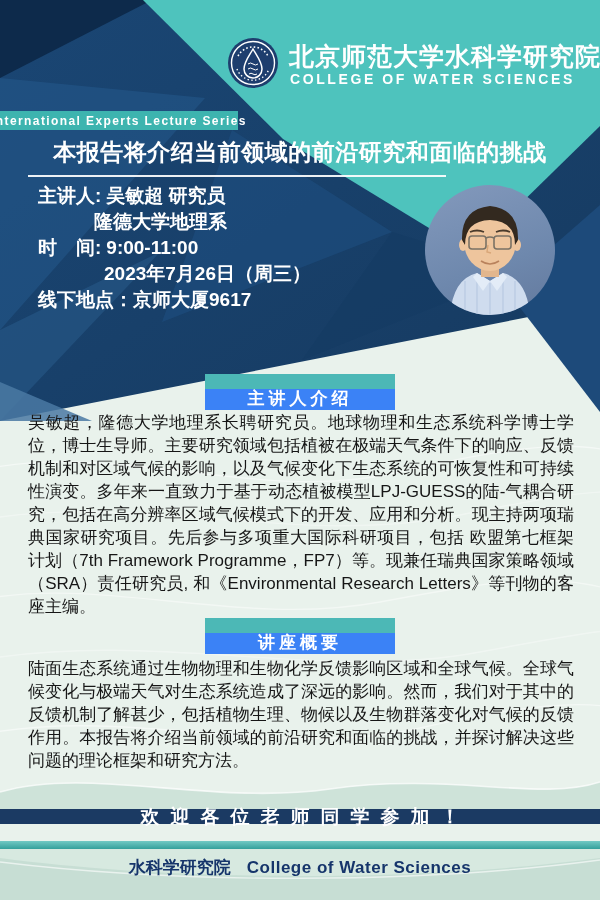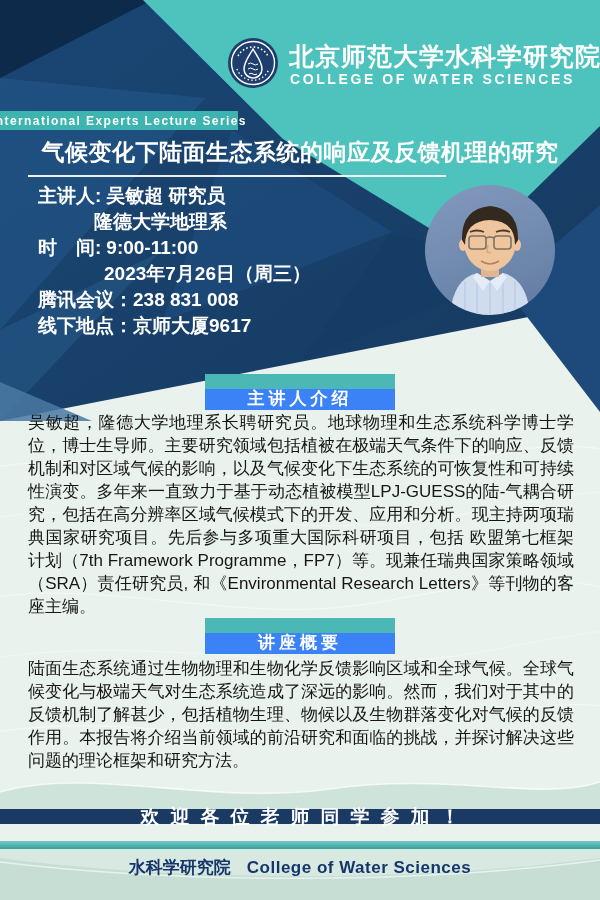--- a/index.html
+++ b/index.html
@@ -97,35 +97,32 @@
     <path d="M10,18 a17,17 0 0 1 30,0" fill="none" stroke="#ffffff" stroke-width="1.6" stroke-dasharray="1.6,2.2"></path>
     <path d="M9,31 a17,17 0 0 0 32,0" fill="none" stroke="#ffffff" stroke-width="1.4" stroke-dasharray="1.4,2.4"></path>
   </svg>
 
   <div class="abs uni-cn">北京师范大学水科学研究院</div>
   <div class="abs uni-en">COLLEGE OF WATER SCIENCES</div>
   <div class="abs series-band">
     <span class="series-en">International Experts Lecture Series</span>
   </div>
 
-  <div class="abs lecture-title">气候变化下陆面生态系统的响应及反馈机理的研究</div>
+  <div class="abs lecture-title">本报告将介绍当前领域的前沿研究和面临的挑战</div>
   <div class="abs title-rule"></div>
 
   <div class="abs info">
     <div>
       <span>主讲人:</span><span class="v">吴敏超 研究员</span>
     </div>
     <div class="ind1">隆德大学地理系</div>
     <div>
       <span>时　间:</span><span class="v">9:00-11:00</span>
     </div>
     <div class="ind2">2023年7月26日（周三）</div>
-    <div>
-      <span>腾讯会议：</span><span>238 831 008</span>
-    </div>
     <div>
       <span>线下地点：</span><span>京师大厦9617</span>
     </div>
   </div>
 
   <div class="abs photo">
     <svg width="130" height="130" viewBox="0 0 130 130">
       <path d="M25,130 Q28,94 52,88 L65,96 L78,88 Q102,94 105,130 Z" fill="#cfdcee"></path>
       <path d="M40,130 V96 M52,130 V90 M65,130 V98 M78,130 V90 M90,130 V96" stroke="#b7c9e2" stroke-width="1.2" fill="none"></path>
       <path d="M52,88 L65,96 L58,106 L48,92 Z" fill="#e3ecf7"></path>

